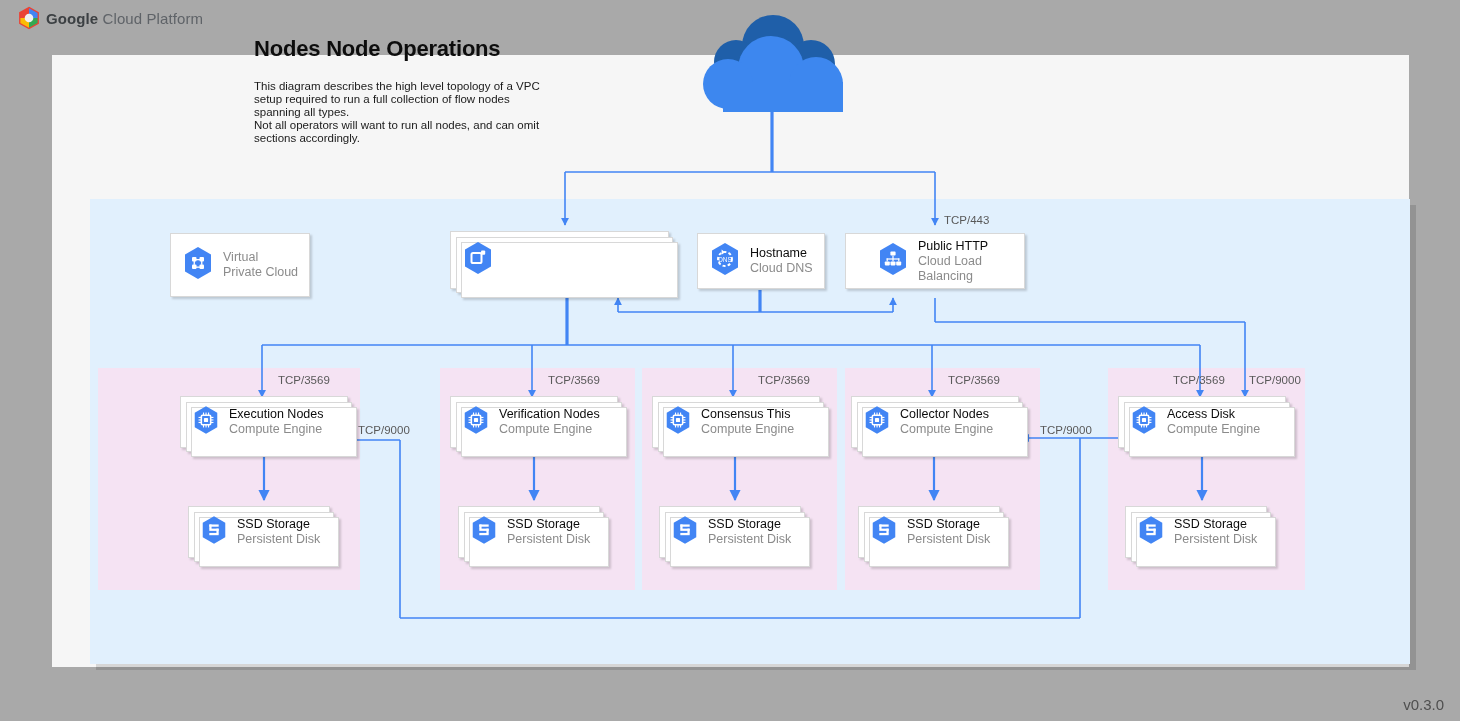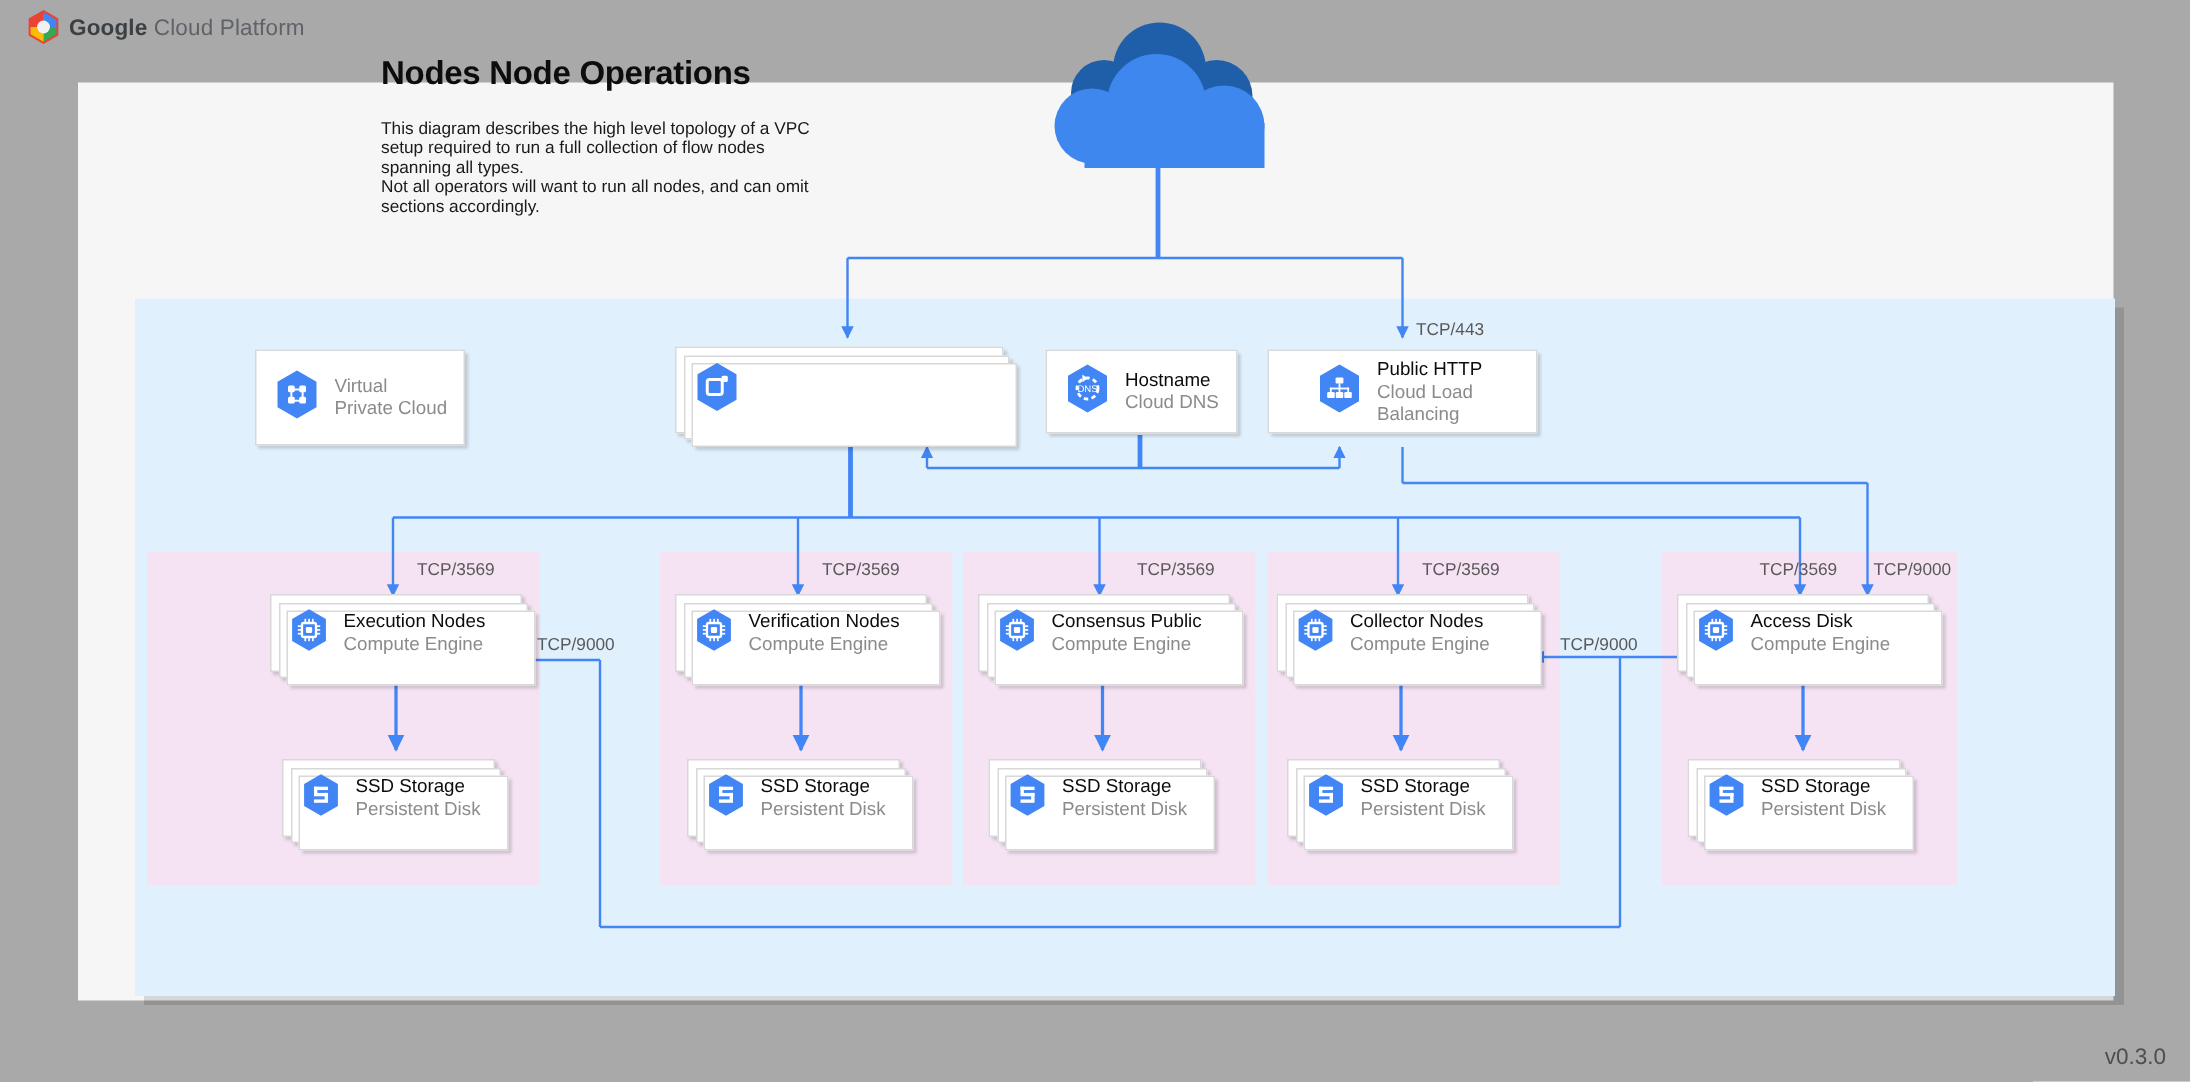--- a/index.html
+++ b/index.html
@@ -364,21 +364,21 @@
         <rect x="6.4" y="13.4" width="3.2" height="1.3"></rect>
           <rect x="6.4" y="16.3" width="3.2" height="1.3"></rect>
           <rect x="6.4" y="19.2" width="3.2" height="1.3"></rect>
         <rect x="20.4" y="13.4" width="3.2" height="1.3"></rect>
           <rect x="20.4" y="16.3" width="3.2" height="1.3"></rect>
           <rect x="20.4" y="19.2" width="3.2" height="1.3"></rect>
       </g>
     </svg>
   </span>
   <span class="txt">
-    <span class="t1">Consensus Public</span>
+    <span class="t1">Consensus This</span>
     <span class="t2">Compute Engine</span>
   </span>
 </div>
 
 <div class="node stacked" style="left:851px;top:396px;width:168px;height:52px;">
   <span class="ico">
     <svg width="26" height="30" viewBox="0 0 30 34">
       <path d="M15 1 L28 8.5 L28 25.5 L15 33 L2 25.5 L2 8.5 Z" fill="#4285f4"></path>
       <rect x="9.6" y="11.6" width="10.8" height="10.8" rx="1.4" fill="none" stroke="#ffffff" stroke-width="1.8"></rect>
       <rect x="12.6" y="14.6" width="4.8" height="4.8" rx="1" fill="#ffffff"></rect>

